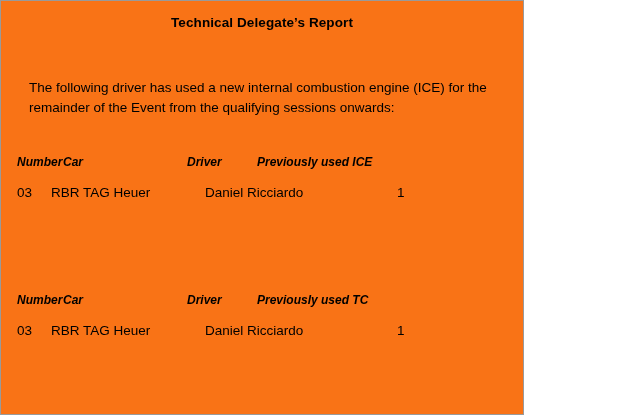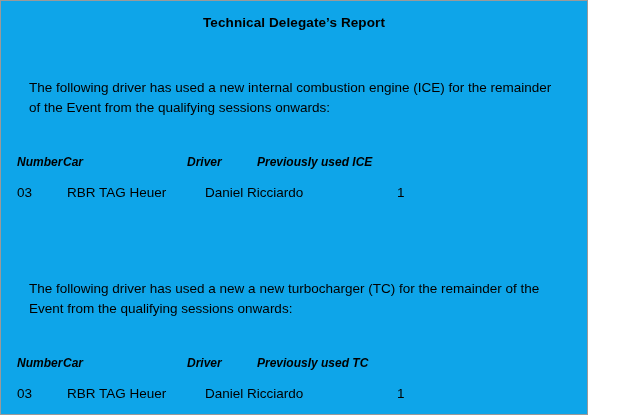--- a/index.html
+++ b/index.html
@@ -9,24 +9,24 @@
   body {
     width: 644px;
     height: 415px;
     background: #ffffff;
     font-family: "Liberation Sans", sans-serif;
     color: #000000;
     overflow: hidden;
   }
   .page {
     box-sizing: border-box;
-    width: 588px;
+    width: 524px;
     height: 415px;
     border: 1px solid #9a9a9a;
-    background: #0ea5e9;
+    background: #f97316;
     padding: 10px 14px 16px 14px;
     position: relative;
   }
   .doc-title {
     text-align: center;
     font-weight: bold;
     font-size: 13.5px;
     margin-top: 4px;
     margin-bottom: 0;
     letter-spacing: 0.1px;
@@ -50,21 +50,21 @@
     padding: 0 2px;
   }
   .table-row {
     font-size: 13.5px;
     position: relative;
     height: 20px;
     padding: 0 2px;
   }
   .col-number { position: absolute; left: 2px; }
   .col-car-head { position: absolute; left: 48px; }
-  .col-car { position: absolute; left: 52px; }
+  .col-car { position: absolute; left: 36px; }
   .col-driver-head { position: absolute; left: 172px; }
   .col-driver { position: absolute; left: 190px; }
   .col-prev-head { position: absolute; left: 242px; }
   .col-prev { position: absolute; left: 382px; }
 </style>
 </head>
 <body>
 
 <div class="page">
 
@@ -90,21 +90,20 @@
     <span class="col-car">RBR TAG Heuer</span>
     <span class="col-driver">Daniel Ricciardo</span>
     <span class="col-prev">1</span>
   </div>
 
   <div class="spacer-lg"></div>
 
 
   <div class="spacer-md"></div>
 
-  <div class="para">The following driver has used a new a new turbocharger (TC) for the remainder of the Event from the qualifying sessions onwards:</div>
 
   <div class="spacer-md"></div>
 
   <div class="table-head">
     <span class="col-number">Number</span>
     <span class="col-car-head">Car</span>
     <span class="col-driver-head">Driver</span>
     <span class="col-prev-head">Previously used TC</span>
   </div>
 

